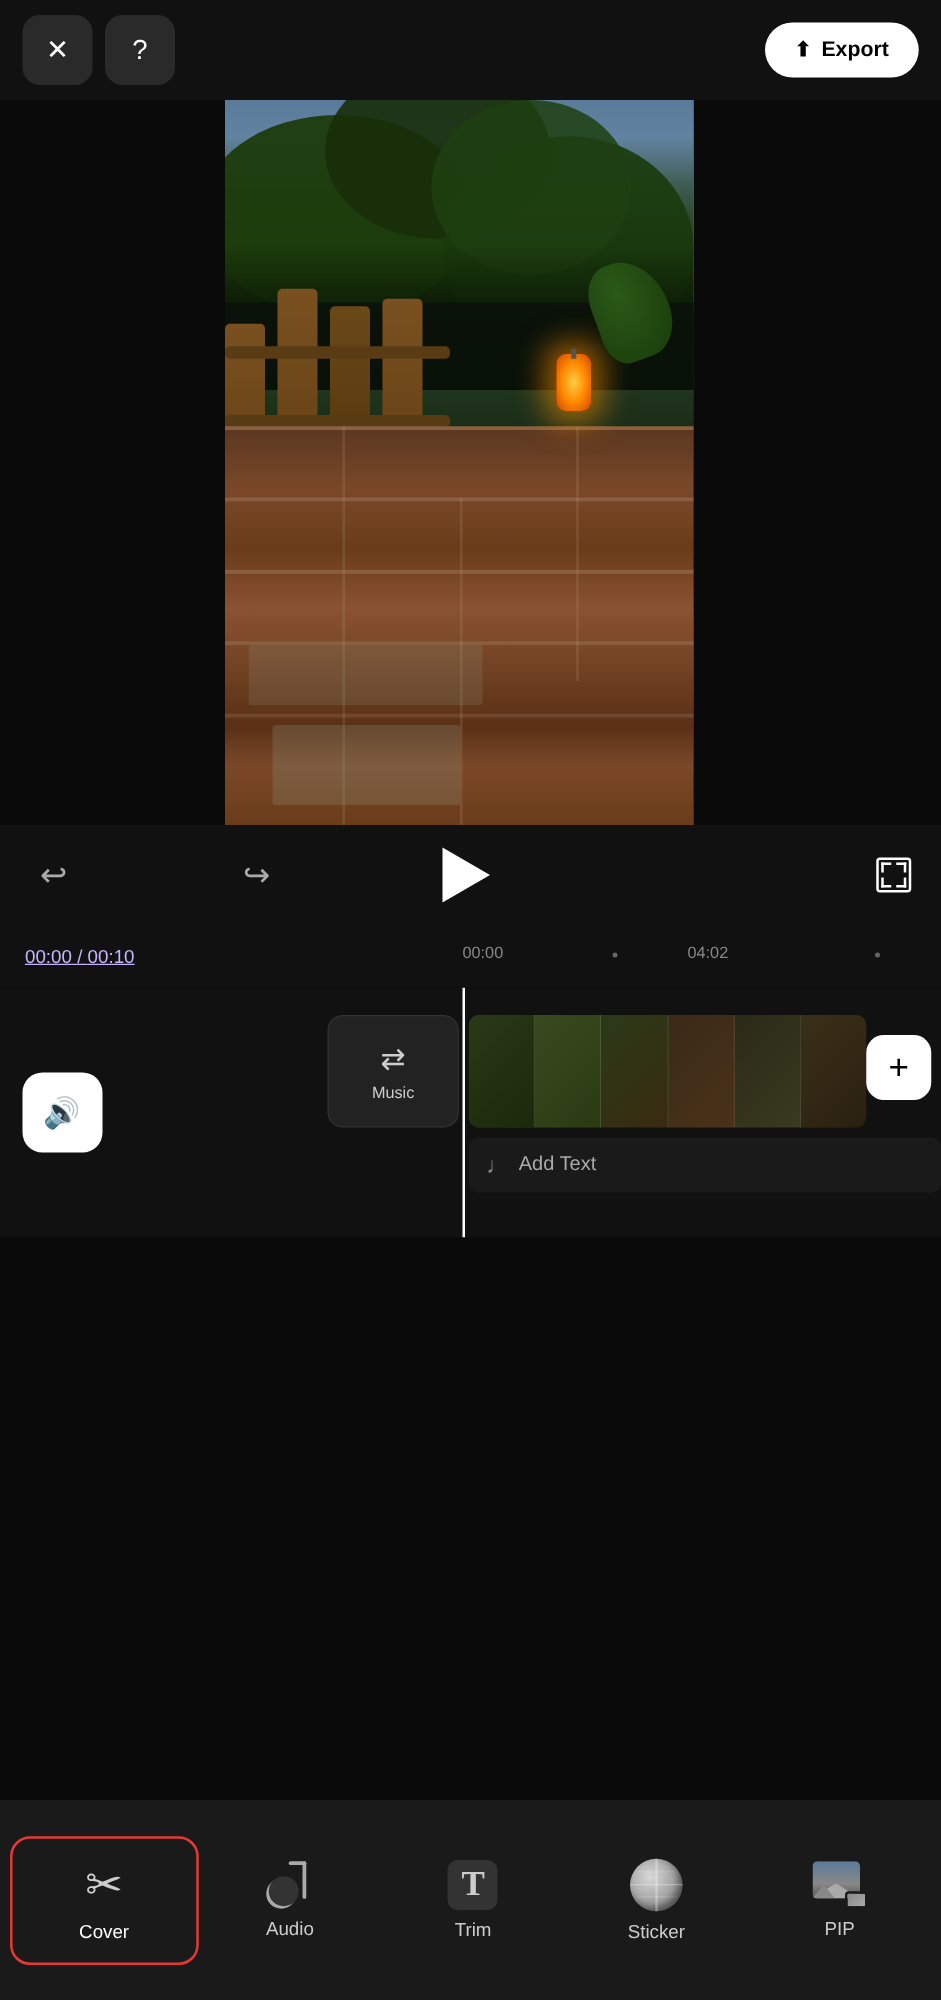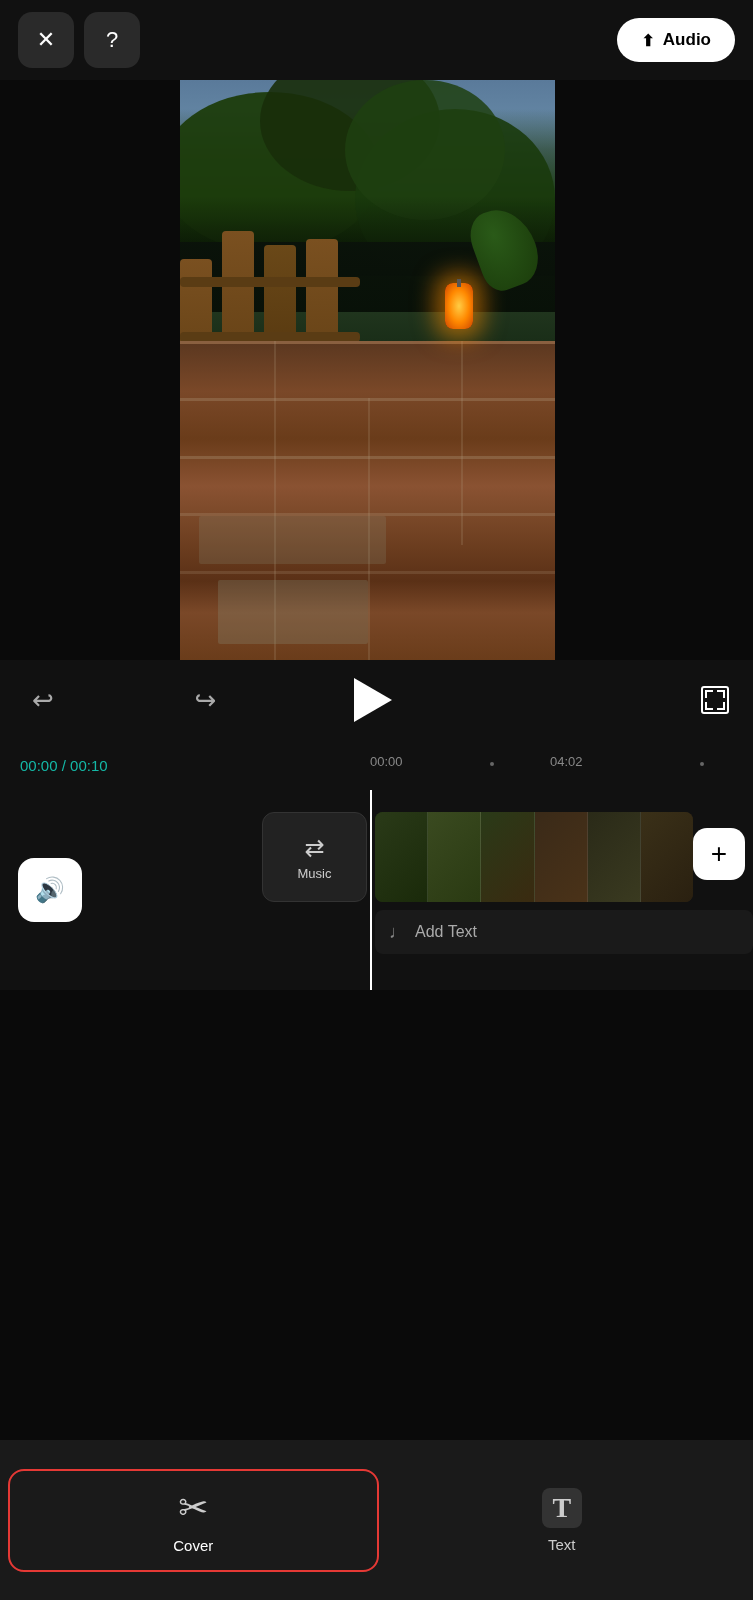--- a/index.html
+++ b/index.html
@@ -153,21 +153,22 @@
       top: 740px;
       left: 0; right: 0;
       height: 50px;
       background: #111;
       display: flex;
       align-items: center;
       padding: 0 20px;
     }
     .time-display {
       font-size: 15px;
-      color: #14b8a6;
+      color: #c4b5fd;
+      text-decoration: underline;
     }
 
     
     .timeline-area {
       position: absolute;
       top: 790px;
       left: 0; right: 0;
       height: 200px;
       background: #111;
       overflow: hidden;
@@ -331,21 +332,21 @@
 </head>
 <body>
 
 <div class="top-bar">
   <div class="top-left-buttons">
     <button class="icon-btn">✕</button>
     <button class="icon-btn">?</button>
   </div>
   <button class="export-btn">
     <span class="export-icon">⬆</span>
-    <span>Audio</span>
+    <span>Export</span>
   </button>
 </div>
 
 <div class="video-preview">
   <div class="video-sky"></div>
   <div class="video-trees"></div>
 
   <div style="position:absolute;top:2%;left:-20px;width:220px;height:160px;border-radius:50%;background:#1c3c0c;opacity:0.95;"></div>
   <div style="position:absolute;top:-5%;left:80px;width:180px;height:140px;border-radius:50%;background:#182e0a;opacity:0.9;"></div>
   <div style="position:absolute;top:5%;right:0;width:200px;height:180px;border-radius:50%;background:#1a3a0c;opacity:0.9;"></div>
@@ -458,23 +459,59 @@
 <div class="timeline-empty"></div>
 
 <div class="bottom-toolbar">
 
   <div class="tool-item active">
 
     <div style="font-size:36px;color:#ccc;">✂</div>
     <span class="tool-label">Cover</span>
   </div>
 
+  <div class="tool-item">
+    <div style="position:relative;width:38px;height:38px;display:flex;align-items:center;justify-content:center;">
+
+      <div style="width:24px;height:24px;border-radius:50%;background:#aaa;position:absolute;bottom:0;left:0;"></div>
+      <div style="width:24px;height:24px;border-radius:50%;background:#333;position:absolute;bottom:2px;left:2px;"></div>
+      <div style="width:3px;height:30px;background:#aaa;position:absolute;right:6px;top:0;border-radius:2px;"></div>
+      <div style="width:14px;height:3px;background:#aaa;position:absolute;top:0;right:6px;border-radius:2px;"></div>
+    </div>
+    <span class="tool-label">Audio</span>
+  </div>
 
   <div class="tool-item">
     <div style="width:40px;height:40px;display:flex;align-items:center;justify-content:center;background:#333;border-radius:8px;">
       <span style="font-size:28px;font-weight:700;color:#ccc;font-family:serif;">T</span>
     </div>
-    <span class="tool-label">Text</span>
-  </div>
-
-
+    <span class="tool-label">Trim</span>
+  </div>
+
+  <div class="tool-item">
+    <div style="position:relative;width:42px;height:42px;">
+      <div style="width:42px;height:42px;border-radius:50%;background:radial-gradient(circle at 38% 35%,#d8d8d8 0%,#aaa 45%,#888 75%,#666 100%);box-shadow:inset -3px -3px 6px rgba(0,0,0,0.4);"></div>
+
+      <div style="position:absolute;top:50%;left:0;right:0;height:1.5px;background:rgba(255,255,255,0.3);transform:translateY(-50%);"></div>
+      <div style="position:absolute;left:50%;top:0;bottom:0;width:1.5px;background:rgba(255,255,255,0.3);transform:translateX(-50%);"></div>
+      <div style="position:absolute;top:25%;left:10%;right:10%;height:1px;background:rgba(255,255,255,0.2);border-radius:50%;"></div>
+      <div style="position:absolute;top:72%;left:10%;right:10%;height:1px;background:rgba(255,255,255,0.2);border-radius:50%;"></div>
+    </div>
+    <span class="tool-label">Sticker</span>
+  </div>
+
+  <div class="tool-item">
+    <div style="position:relative;width:44px;height:38px;">
+
+      <div style="position:absolute;top:0;left:0;width:38px;height:30px;border-radius:4px;overflow:hidden;">
+        <div style="width:100%;height:100%;background:linear-gradient(180deg,#5a7a9a 0%,#888 60%,#555 100%);"></div>
+        <div style="position:absolute;bottom:0;left:0;right:0;height:40%;background:#aaa;clip-path:polygon(0 100%, 50% 0, 100% 100%);"></div>
+        <div style="position:absolute;bottom:0;left:0;width:60%;height:35%;background:#888;clip-path:polygon(0 100%, 40% 0, 80% 100%);"></div>
+      </div>
+
+      <div style="position:absolute;bottom:0;right:0;width:18px;height:14px;border-radius:3px;background:#888;border:2px solid #1a1a1a;overflow:hidden;">
+        <div style="width:100%;height:100%;background:linear-gradient(135deg,#888 0%,#aaa 100%);"></div>
+      </div>
+    </div>
+    <span class="tool-label">PIP</span>
+  </div>
 
 </div>
 
 </body></html>

